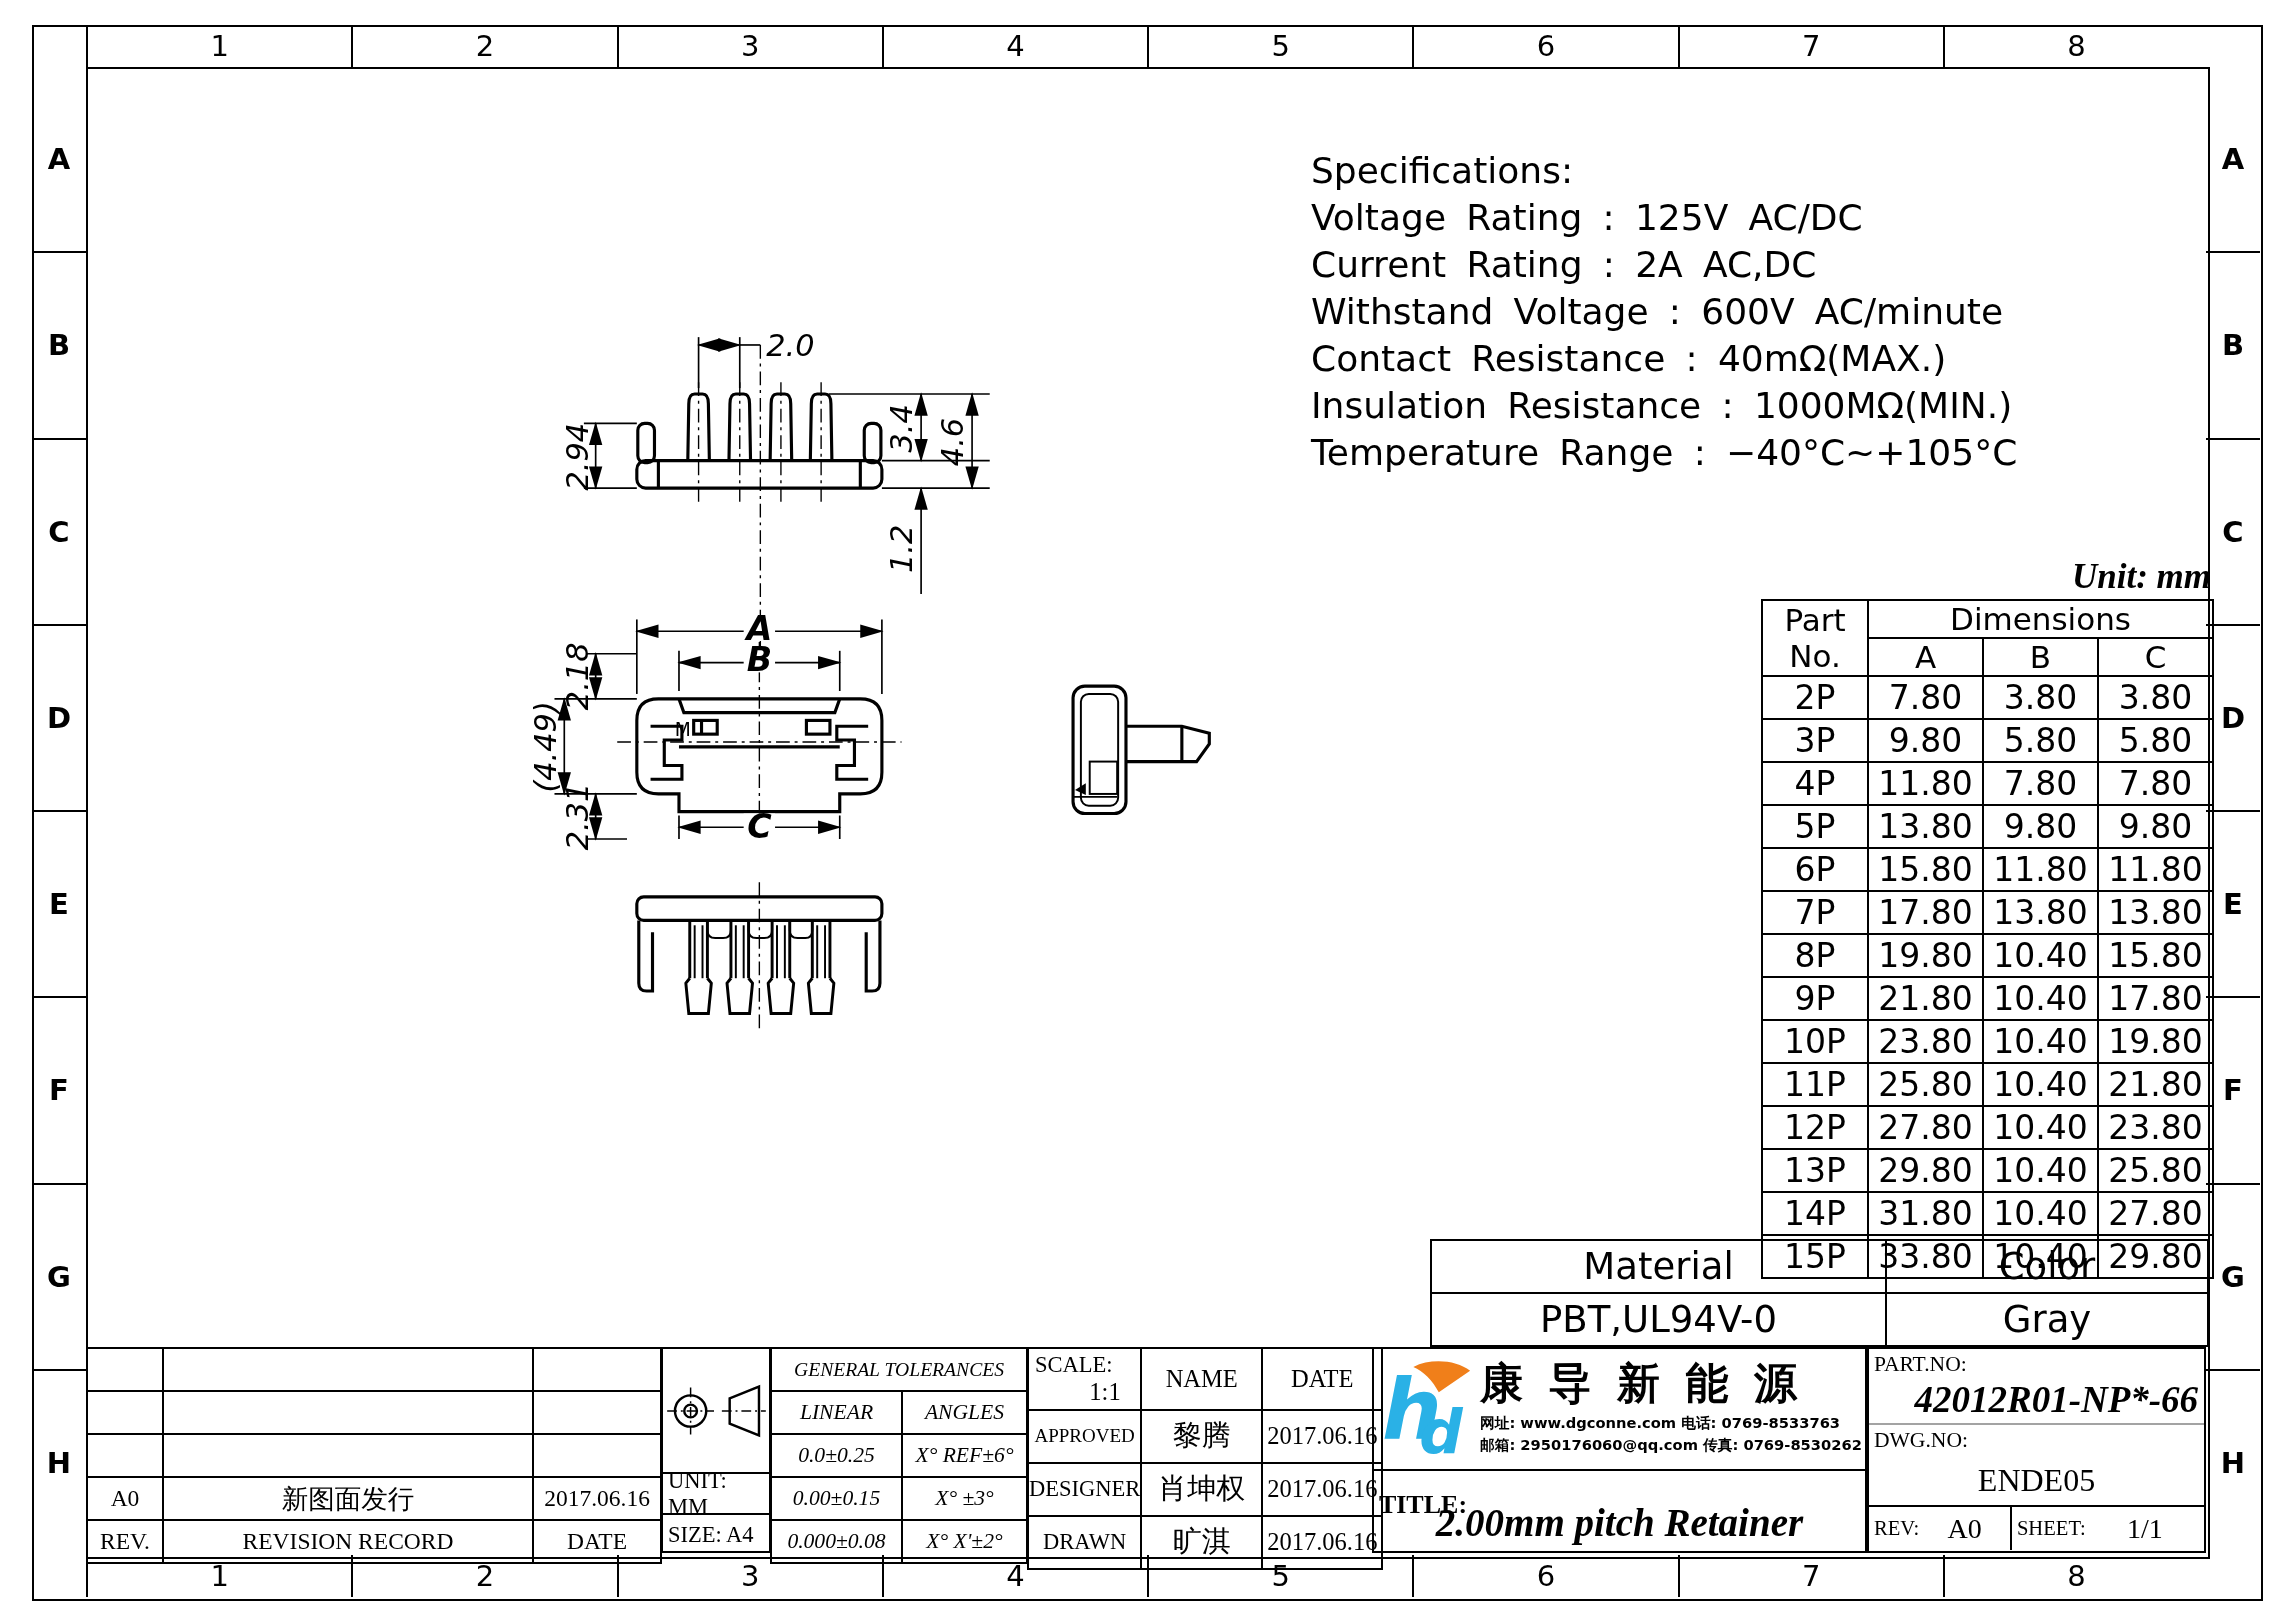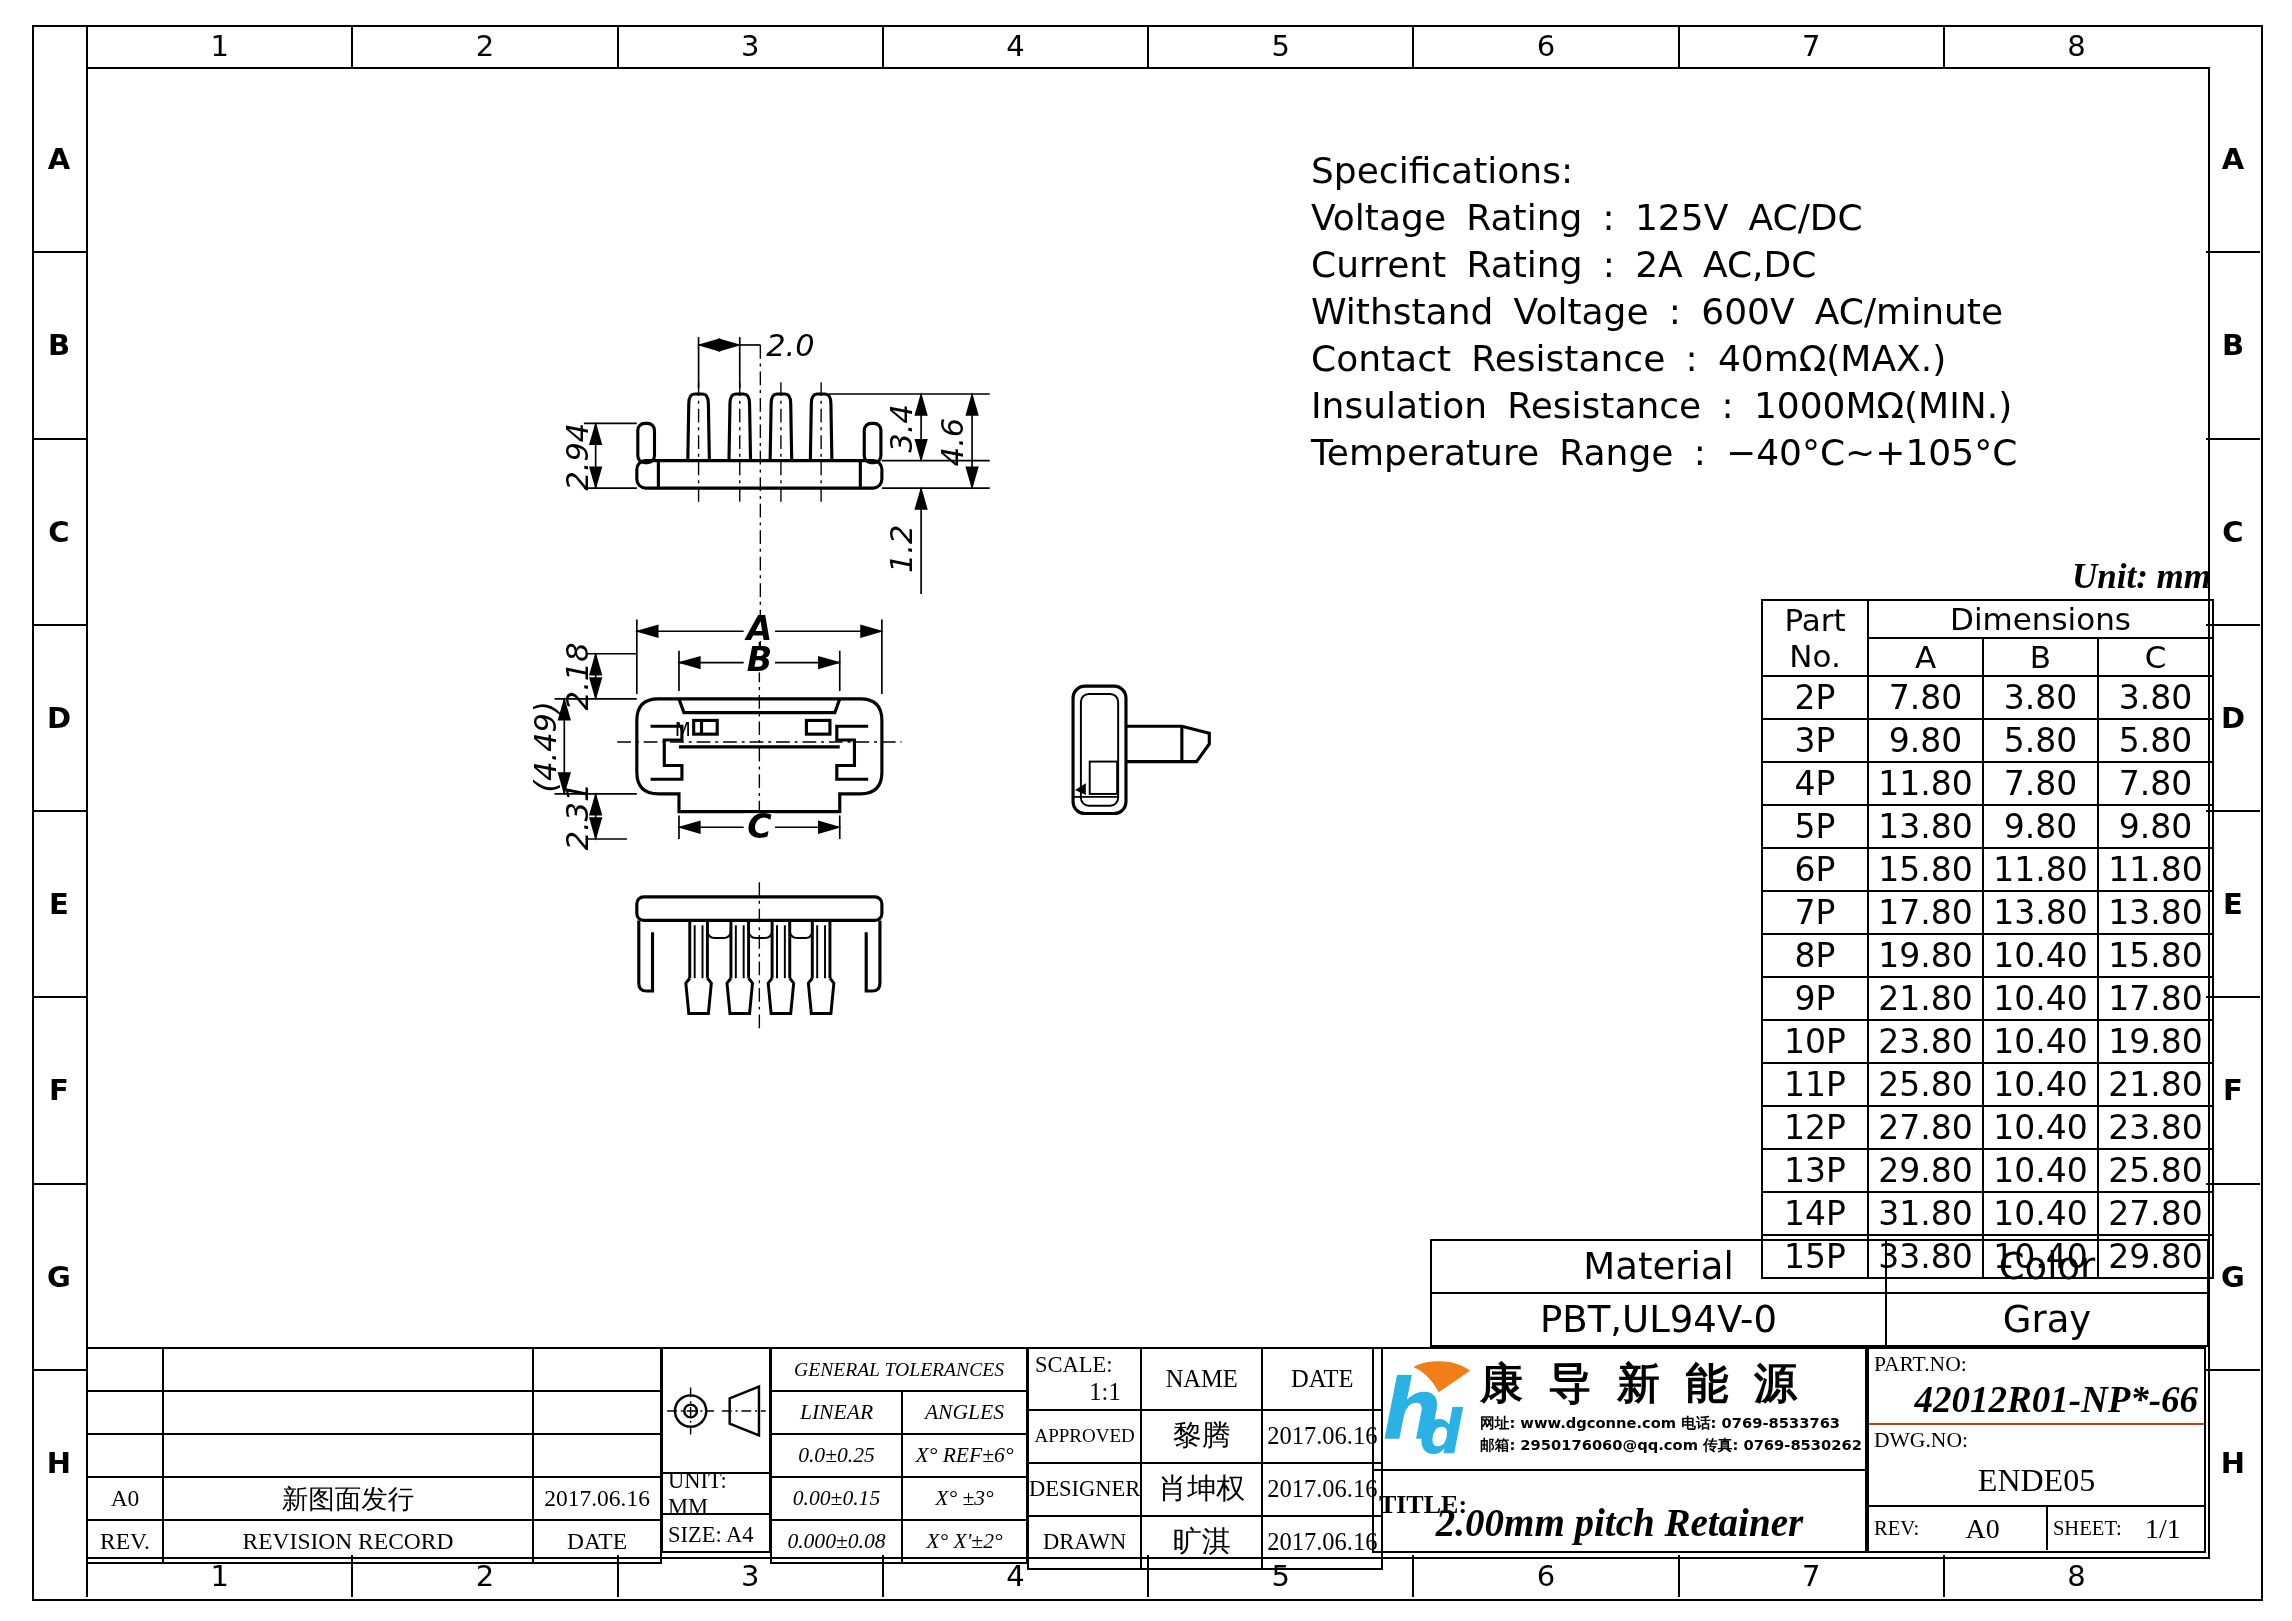--- a/index.html
+++ b/index.html
@@ -54,28 +54,28 @@
   .logoarea{height:120px;border-bottom:2px solid #000;position:relative;}
   .coname{position:absolute;left:106px;top:5.9px;font-size:43px;font-weight:bold;letter-spacing:25.5px;white-space:nowrap;}
   .cocontact{position:absolute;left:106px;top:63px;font-size:14.7px;font-weight:bold;line-height:21.6px;white-space:nowrap;}
   .titlearea{position:relative;height:82px;}
   .titlelabel{position:absolute;left:4.9px;top:19px;font-family:"Liberation Serif",serif;font-size:26px;font-weight:bold;}
   .titletext{position:absolute;left:0;right:0;top:29px;text-align:center;
              font-family:"Liberation Serif",serif;font-style:italic;font-weight:bold;font-size:39px;}
   .partblock{position:absolute;left:1867px;top:1347px;width:339px;height:206px;border:2px solid #000;box-sizing:border-box;}
   .pb-sec{position:relative;box-sizing:border-box;}
   .pb-label{position:absolute;left:4.9px;top:2.9px;font-family:"Liberation Serif",serif;font-size:21.6px;}
-  .pb-part{height:76px;border-bottom:2px solid #c2410c;}
+  .pb-part{height:76px;border-bottom:2px solid #a3a3a3;}
   .pb-partval{position:absolute;left:0;right:5.9px;top:29px;text-align:right;
               font-family:"Liberation Serif",serif;font-style:italic;font-weight:bold;font-size:37px;}
   .pb-dwg{height:82px;border-bottom:2px solid #000;}
   .pb-dwgval{position:absolute;left:0;right:0;top:37px;text-align:center;
              font-family:"Liberation Serif",serif;font-size:32px;}
   .pb-bottom{height:43px;display:flex;}
-  .pb-rev{width:179px;border-right:2px solid #000;display:flex;align-items:center;box-sizing:border-box;}
+  .pb-rev{width:143px;border-right:2px solid #000;display:flex;align-items:center;box-sizing:border-box;}
   .pb-sheet{flex:1;display:flex;align-items:center;}
   .pb-small{font-family:"Liberation Serif",serif;font-size:20.6px;padding-left:4.9px;}
   .pb-val{font-family:"Liberation Serif",serif;font-size:28px;margin:0 auto;}
   
   .dimtxt{font:italic 31px "DejaVu Sans",sans-serif;fill:#000;}
   .dimbig{font:italic bold 34px "DejaVu Sans",sans-serif;fill:#000;}
   .mtxt{font:19px "DejaVu Sans",sans-serif;fill:#000;}
 </style>
 </head>
 <body>

